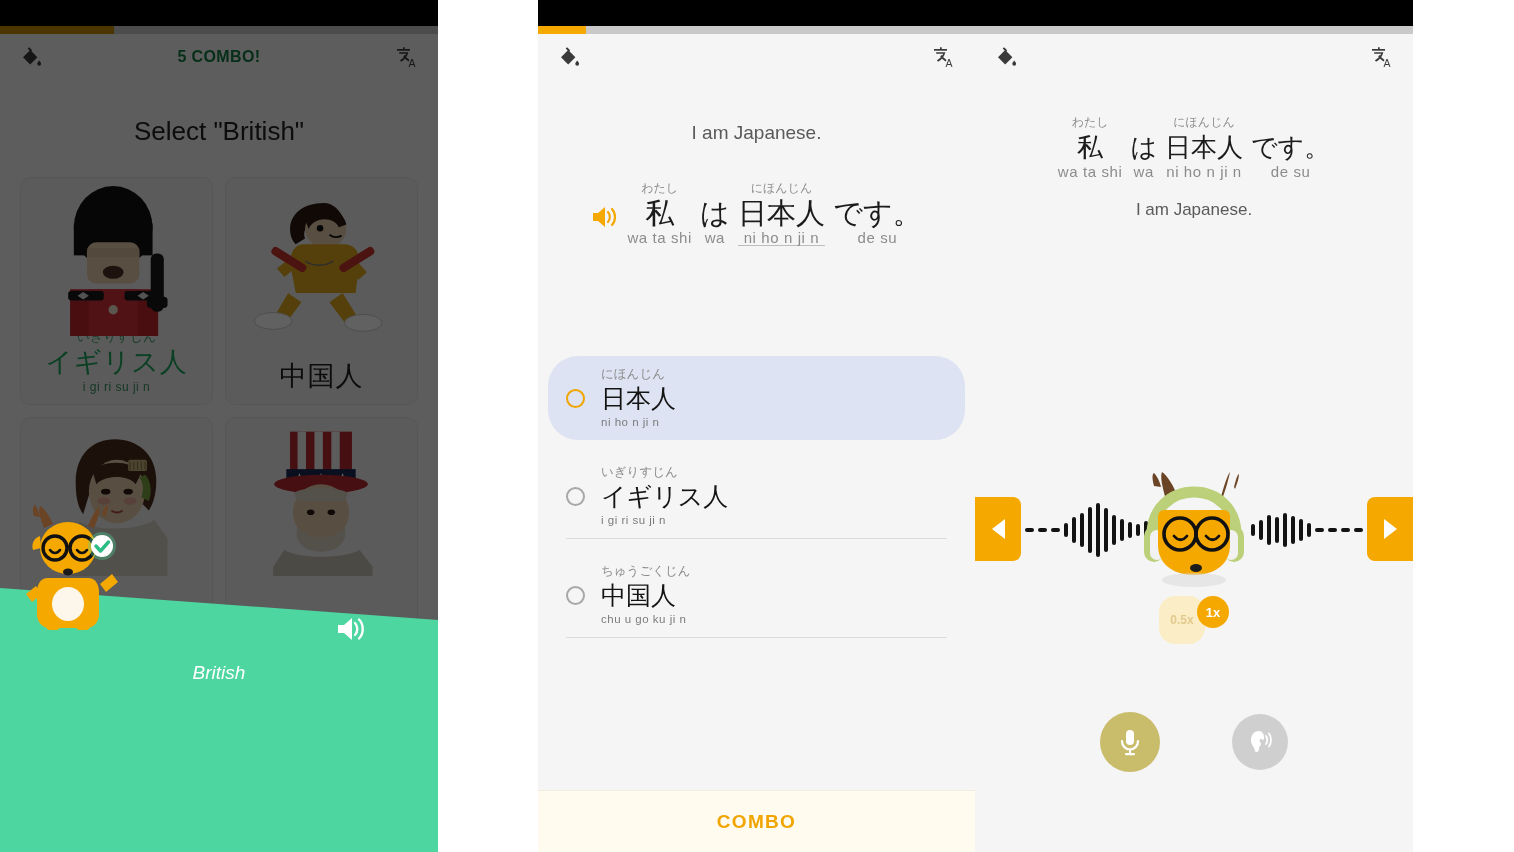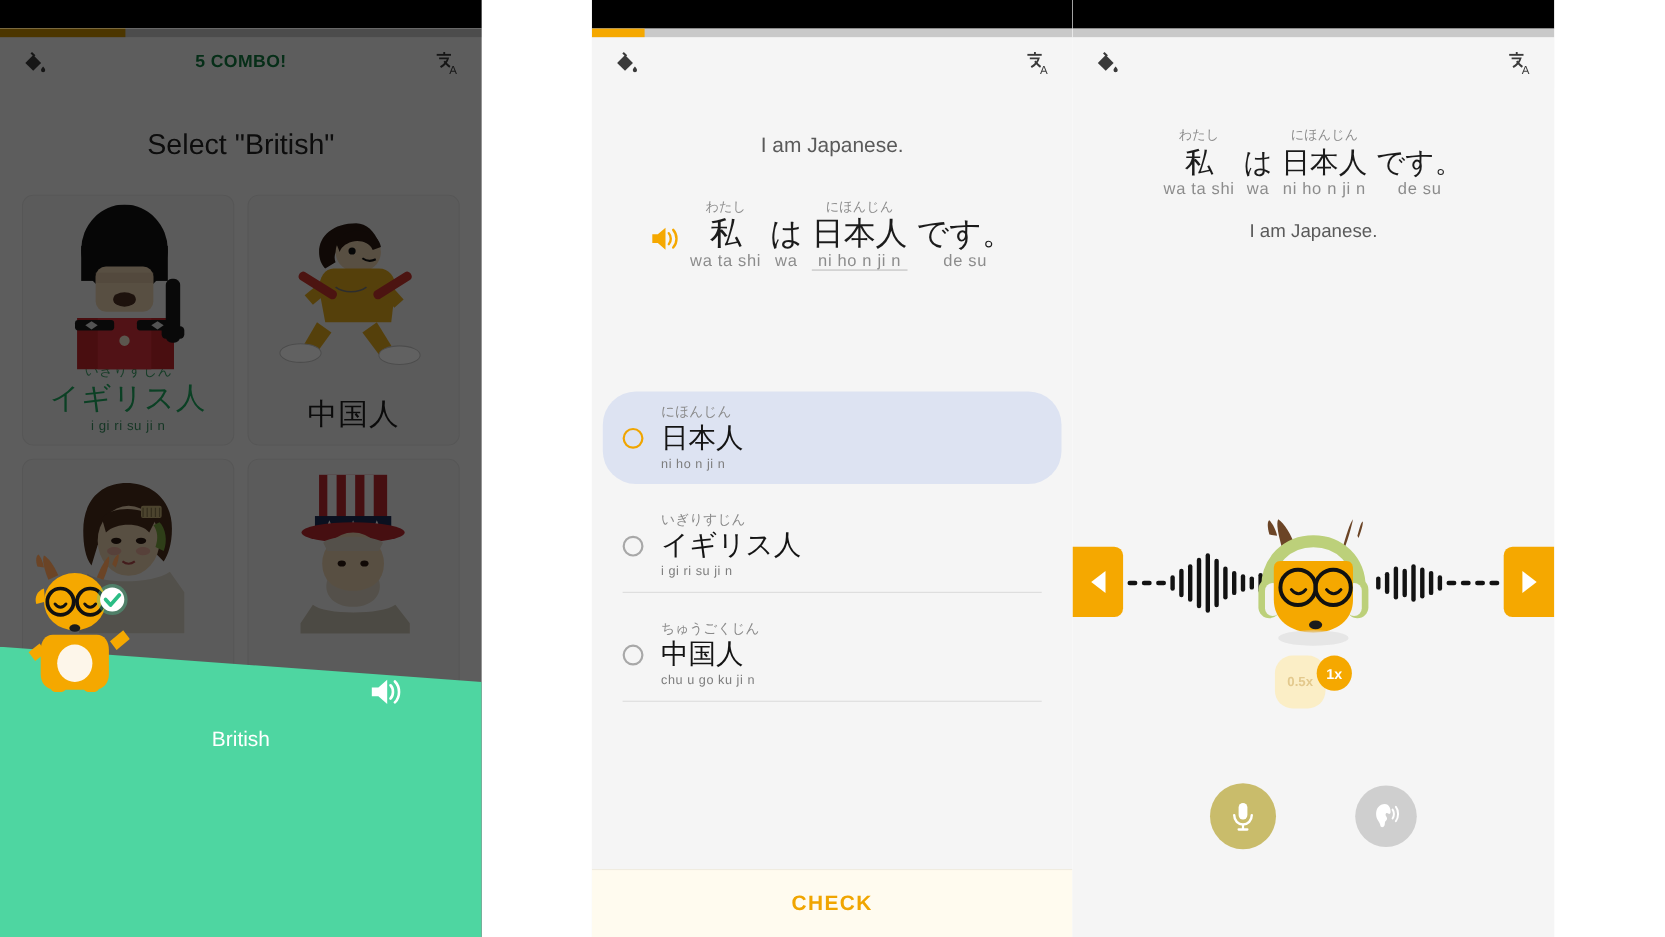--- a/index.html
+++ b/index.html
@@ -58,21 +58,21 @@
     position: absolute; top: 26px; left: 0; width: 438px; height: 826px;
     background: rgba(0,0,0,0.62); pointer-events: none; z-index: 5;
   }
   
   .result-sheet {
     position: absolute; left: 0; bottom: 0; width: 438px; height: 282px;
     background: #4ed6a1; z-index: 10;
     clip-path: polygon(0 18px, 100% 50px, 100% 100%, 0 100%);
     padding-top: 58px;
   }
-  .result-en { text-align: center; color: #ffffff; font-size: 19px; margin-top: 34px; }
+  .result-en { text-align: center; color: #ffffff; font-size: 19px; margin-top: 34px; font-style: italic; }
   .result-jp { text-align: center; color: #ffffff; font-size: 27px; margin-top: 4px; }
   .continue-btn {
     margin: 24px 22px 0 22px; height: 54px; background: #ffffff; border-radius: 28px;
     display: flex; align-items: center; justify-content: center;
     color: #2bbd85; font-size: 19px; font-weight: bold; letter-spacing: 1.2px;
   }
   .sheet-speaker { position: absolute; right: 72px; top: 46px; z-index: 12; }
   .mascot-wrap { position: absolute; left: 22px; bottom: 218px; z-index: 12; }
 
   
@@ -410,21 +410,21 @@
         <span class="radio"></span>
         <span class="opt-text">
           <span class="opt-furi">ちゅうごくじん</span>
           <span class="opt-word">中国人</span>
           <span class="opt-roma">chu u go ku ji n</span>
         </span>
       </div>
       <div class="opt-sep"></div>
     </div>
 
-    <div class="footer-btn">CHECK</div>
+    <div class="footer-btn">COMBO</div>
   </div>
 
   <div class="panel p3">
     <div class="statusbar"></div>
     <div class="progress-track">
       <div class="progress-fill" id="p3-progress" style="width: 0%;"></div>
     </div>
 
     <div class="topbar">
       <div class="icon-btn">

